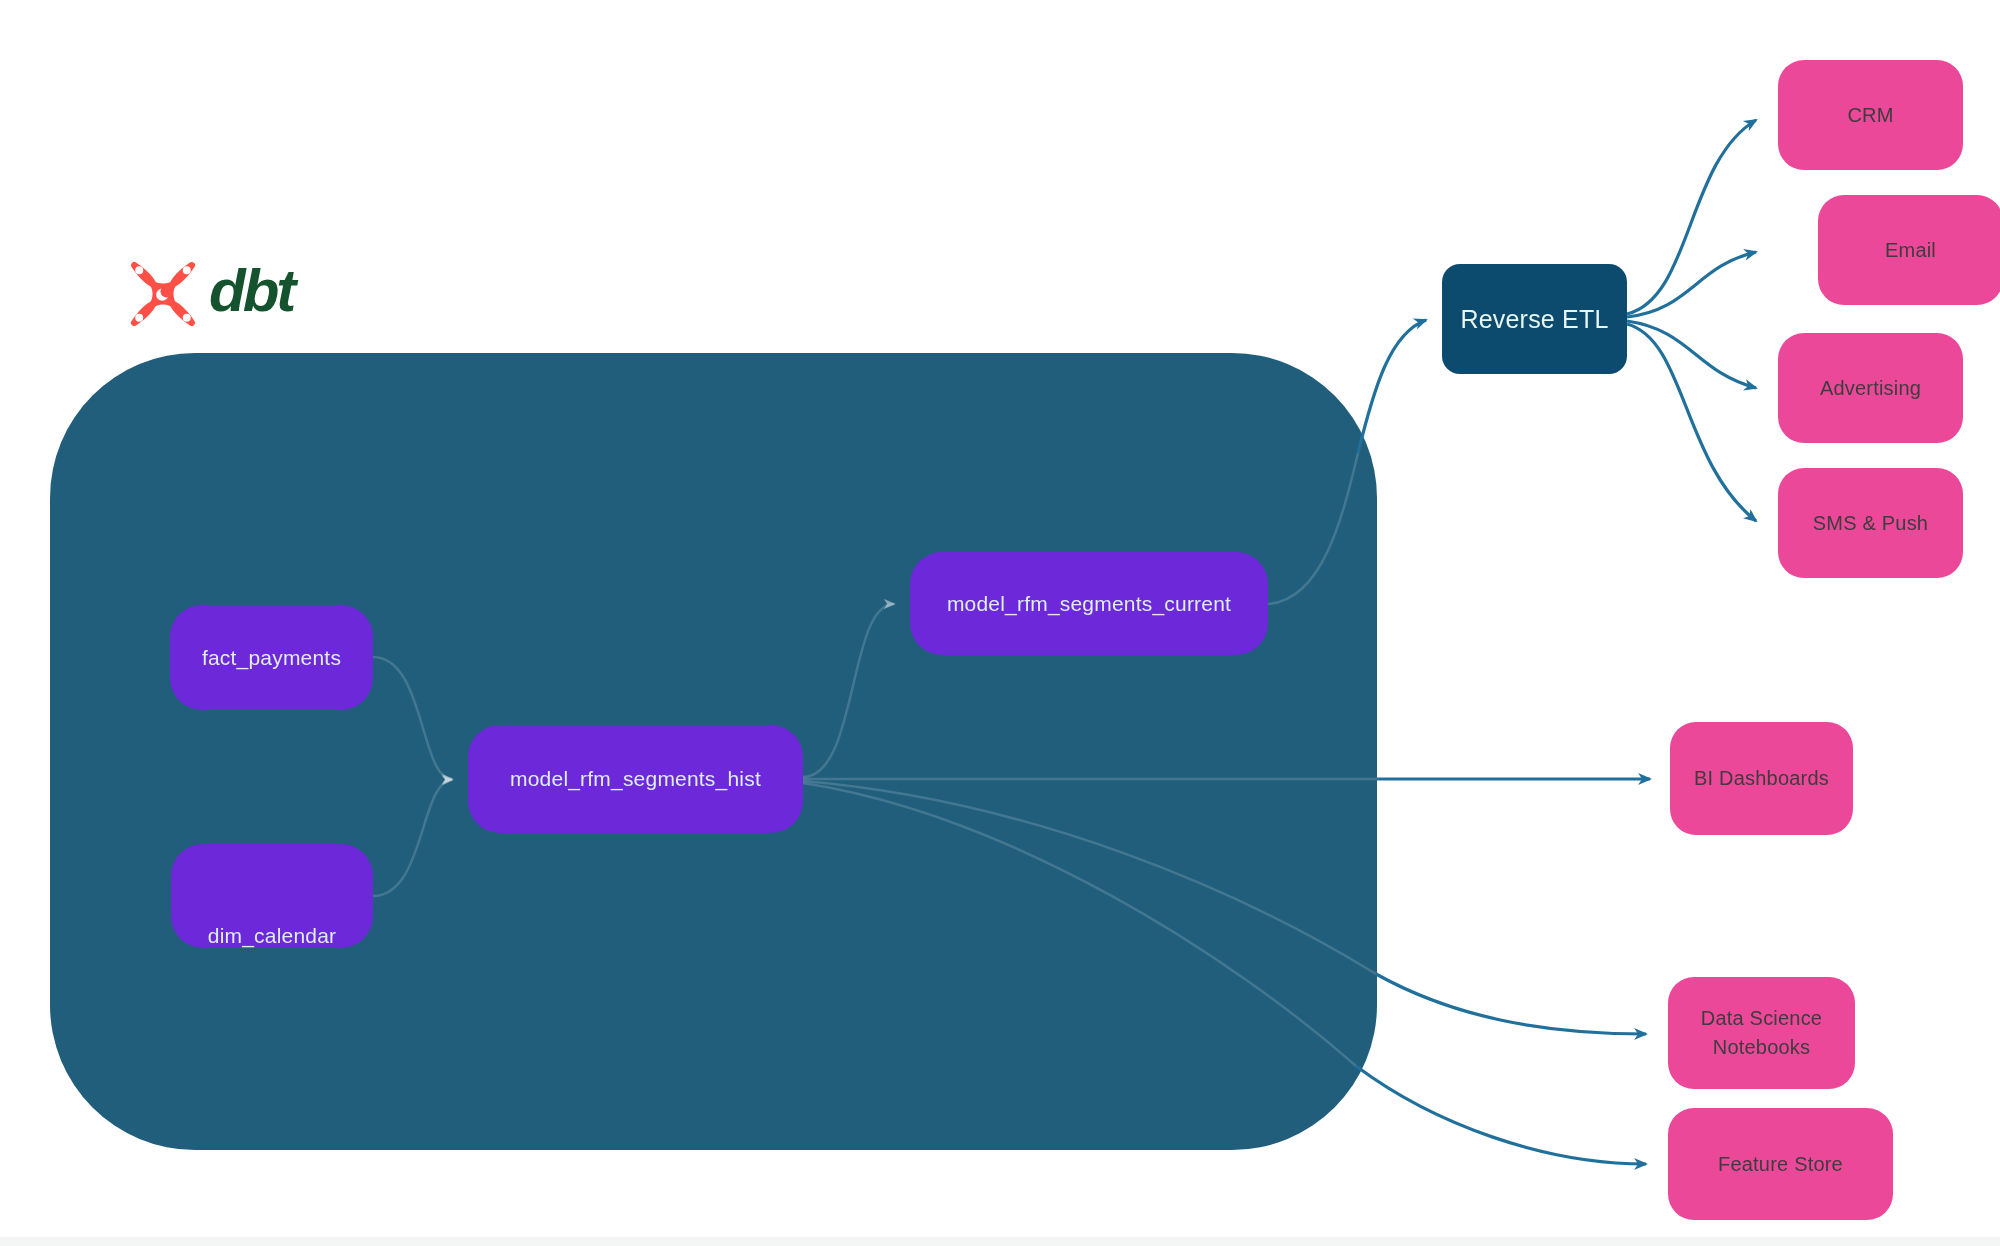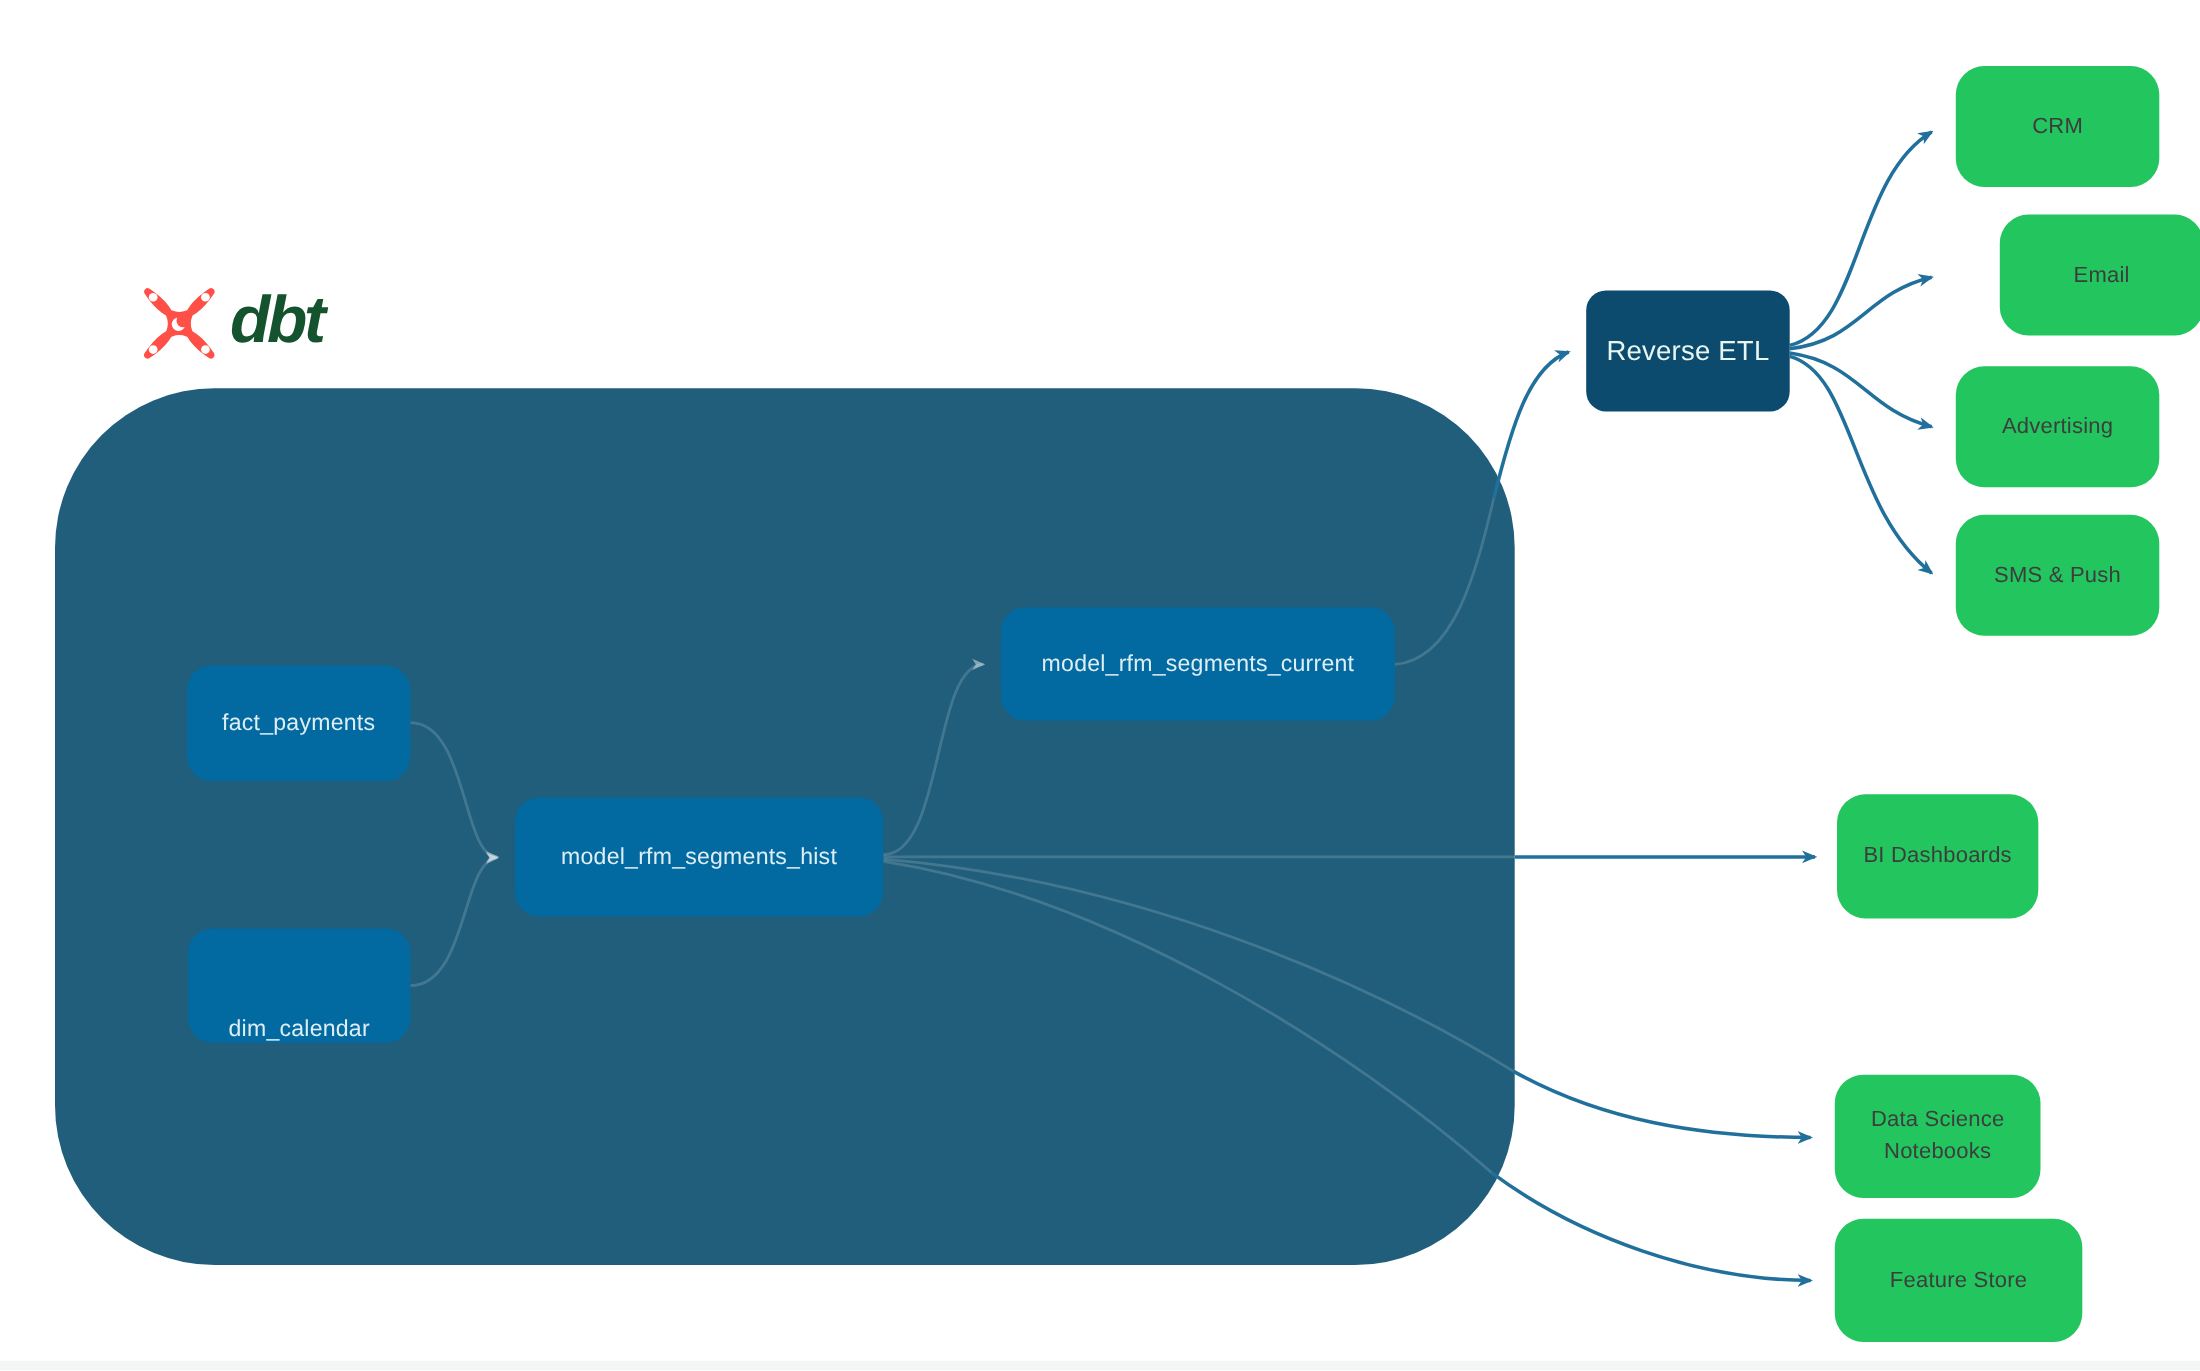--- a/index.html
+++ b/index.html
@@ -20,33 +20,33 @@
   svg.wires{position:absolute;left:0;top:0;z-index:2;}
   .node{
     position:absolute;
     display:flex;align-items:center;justify-content:center;
     text-align:center;
     box-sizing:border-box;
     z-index:3;
     letter-spacing:.2px;
   }
   .node-model{
-    background:#0369a1;
+    background:#6d28d9;
     color:#ddeef4;
-    border-radius:22px;
+    border-radius:32px;
     font-size:21px;
   }
   .node-green{
     background:#0c4a6e;
     color:#e7f6f0;
     border-radius:18px;
     font-size:25px;
   }
   .node-dest{
-    background:#22c55e;
+    background:#ec4899;
     color:#3d3d3d;
     border-radius:26px;
     font-size:20px;
     line-height:1.45;
     padding:0 18px;
   }
   .logo{
     position:absolute;left:127px;top:258px;
     display:flex;align-items:center;gap:10px;
     z-index:3;

